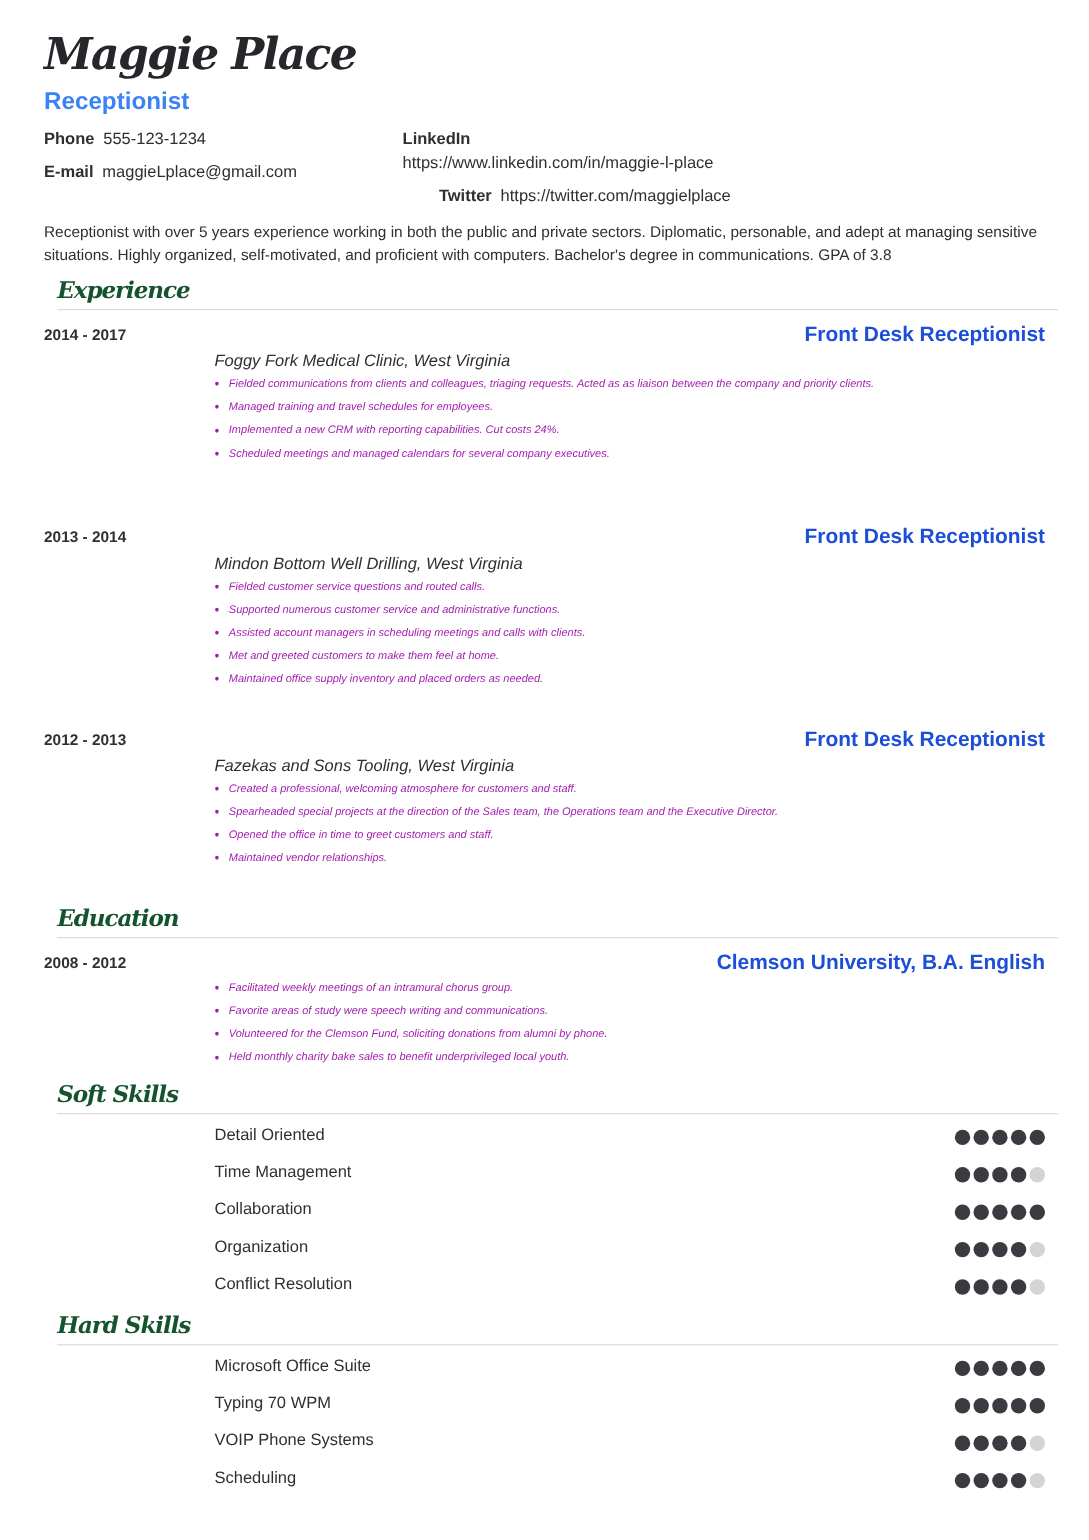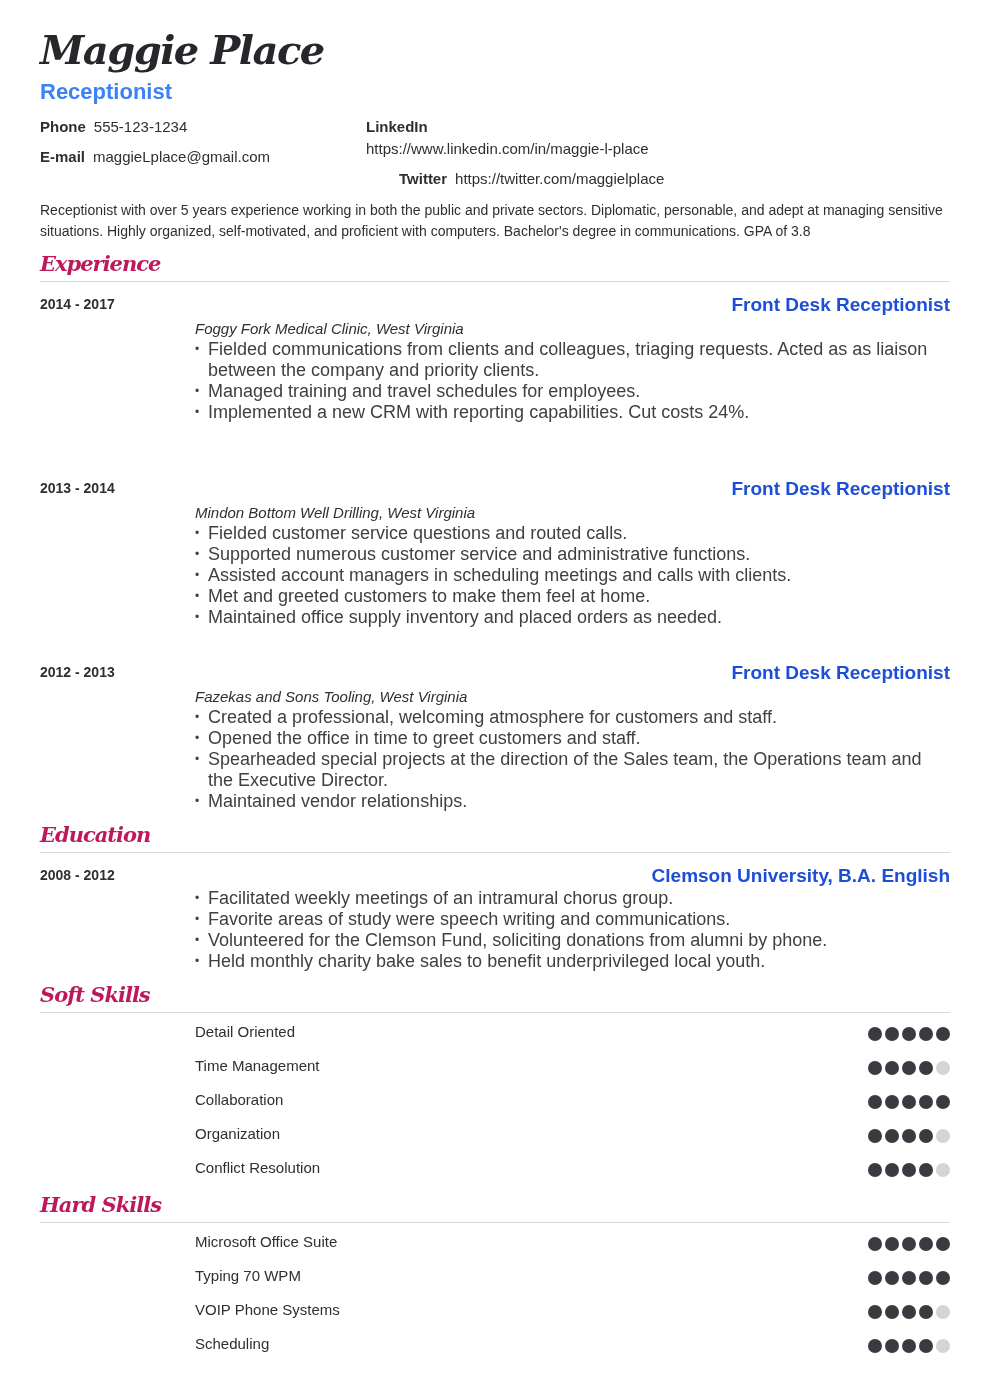--- a/index.html
+++ b/index.html
@@ -17,37 +17,37 @@
     position: absolute; left: 0; top: 79px;
     font-size: 22px; font-weight: bold; color: #3b82f6;
   }
   .contact { position: absolute; font-size: 15px; color: #2e2f33; white-space: nowrap; }
   .contact .lbl { font-weight: bold; margin-right: 8px; }
   .summary {
     position: absolute; left: 0; top: 200px; width: 910px;
     font-size: 14px; line-height: 21px; color: #2e2f33;
   }
   .section-title {
-    position: absolute; left: 0; width: 910px;
+    position: absolute; left: 12px; width: 910px;
     font-family: "DejaVu Serif", serif; font-style: italic; font-weight: bold;
-    font-size: 21px; letter-spacing: -1px; color: #be185d;
+    font-size: 21px; letter-spacing: -1px; color: #14532d;
     border-bottom: 1px solid #d8d8d8; padding-bottom: 3px; height: 27px;
   }
   .entry { position: absolute; left: 0; width: 910px; }
   .entry .dates {
     position: absolute; left: 0; top: 3px;
     font-size: 14px; font-weight: bold; color: #2e2f33;
   }
   .entry .body { position: absolute; left: 155px; top: 0; width: 755px; }
   .entry .title { font-size: 19px; font-weight: bold; color: #1d4ed8; line-height: 24px; text-align: right; }
   .entry .company { font-size: 15px; font-style: italic; color: #2e2f33; line-height: 21px; margin-top: 1px; }
   .entry ul { margin: 0; padding: 0; list-style: none; }
   .entry li {
     position: relative; padding-left: 13px;
-    font-size: 18px; line-height: 21px; color: #404040;
+    font-size: 10px; line-height: 21px; color: #a21caf; font-style: italic;
   }
   .entry li::before {
     content: "\2022"; position: absolute; left: 0; top: 0; font-size: 12px;
   }
   .skill { position: absolute; left: 155px; width: 755px; height: 20px; }
   .skill .sname { position: absolute; left: 0; top: 0; font-size: 15px; color: #2e2f33; }
   .skill .dots { position: absolute; right: 0; top: 4px; display: flex; gap: 3px; }
   .dot { width: 14px; height: 14px; border-radius: 50%; background: #3a3b40; }
   .dot.off { background: #d4d4d4; }
 </style>
@@ -79,20 +79,21 @@
 
   <div class="entry" style="top:293px;">
     <div class="dates">2014 - 2017</div>
     <div class="body">
       <div class="title">Front Desk Receptionist</div>
       <div class="company">Foggy Fork Medical Clinic, West Virginia</div>
       <ul>
         <li>Fielded communications from clients and colleagues, triaging requests. Acted as as liaison between the company and priority clients.</li>
         <li>Managed training and travel schedules for employees.</li>
         <li>Implemented a new CRM with reporting capabilities. Cut costs 24%.</li>
+        <li>Scheduled meetings and managed calendars for several company executives.</li>
       </ul>
     </div>
   </div>
 
   <div class="entry" style="top:477px;">
     <div class="dates">2013 - 2014</div>
     <div class="body">
       <div class="title">Front Desk Receptionist</div>
       <div class="company">Mindon Bottom Well Drilling, West Virginia</div>
       <ul>
@@ -105,22 +106,22 @@
     </div>
   </div>
 
   <div class="entry" style="top:661px;">
     <div class="dates">2012 - 2013</div>
     <div class="body">
       <div class="title">Front Desk Receptionist</div>
       <div class="company">Fazekas and Sons Tooling, West Virginia</div>
       <ul>
         <li>Created a professional, welcoming atmosphere for customers and staff.</li>
+        <li>Spearheaded special projects at the direction of the Sales team, the Operations team and the Executive Director.</li>
         <li>Opened the office in time to greet customers and staff.</li>
-        <li>Spearheaded special projects at the direction of the Sales team, the Operations team and the Executive Director.</li>
         <li>Maintained vendor relationships.</li>
       </ul>
     </div>
   </div>
 
   <div class="section-title" style="top:822px;">Education</div>
 
   <div class="entry" style="top:864px;">
     <div class="dates">2008 - 2012</div>
     <div class="body">

